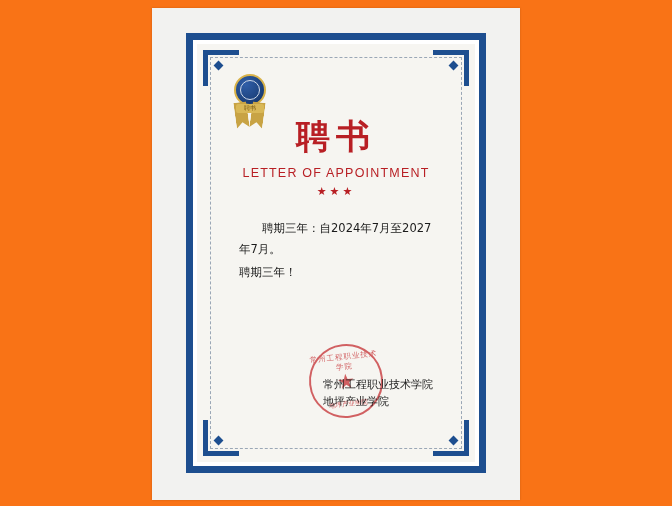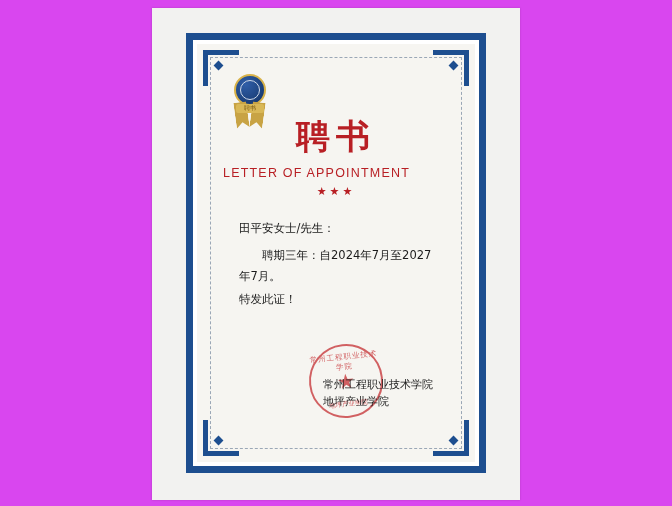--- a/index.html
+++ b/index.html
@@ -12,21 +12,21 @@
     background: #ffffff;
     font-family: "Liberation Sans", sans-serif;
     overflow: hidden;
   }
 
   
   #page {
     position: relative;
     width: 672px;
     height: 506px;
-    background: #d946ef;
+    background: #f97316;
   }
 
   
   #paper-backing {
     position: absolute;
     left: 152px;
     top: 8px;
     width: 368px;
     height: 492px;
     background: #f2f2f0;
@@ -195,21 +195,21 @@
     padding-top: 48px;
     text-align: center;
     color: #b81f24;
     font-family: "DejaVu Sans", sans-serif;
     font-size: 34px;
     font-weight: bold;
     letter-spacing: 6px;
   }
   #title-en {
     margin: 6px 0 0 0;
-    text-align: left;
+    text-align: center;
     color: #b81f24;
     font-size: 12.5px;
     letter-spacing: 1.2px;
     font-family: "Liberation Sans", sans-serif;
   }
   #stars {
     margin-top: 5px;
     text-align: center;
     color: #b81f24;
     font-size: 11px;
@@ -343,23 +343,22 @@
             <div class="ribbon-right"></div>
             <div class="ribbon-band"></div>
             <div class="emblem-text">聘书</div>
           </div>
 
           <h1 id="title-cn">聘书</h1>
           <div id="title-en">LETTER OF APPOINTMENT</div>
           <div id="stars">★★★</div>
 
           <div id="body-block">
-            <p id="salutation">田平安女士/先生：</p>
             <p class="para" id="para-term">聘期三年：自2024年7月至2027年7月。</p>
-            <p class="para" id="para-issue">特发此证！</p>
+            <p class="para" id="para-issue">聘期三年！</p>
           </div>
 
           <div id="seal">
             <div class="seal-arc">常州工程职业技术学院</div>
             <div class="seal-star">★</div>
             <div class="seal-bottom">地坪产业学院</div>
           </div>
 
           <div id="sign-block">
             <div id="sign-org1">常州工程职业技术学院</div>

